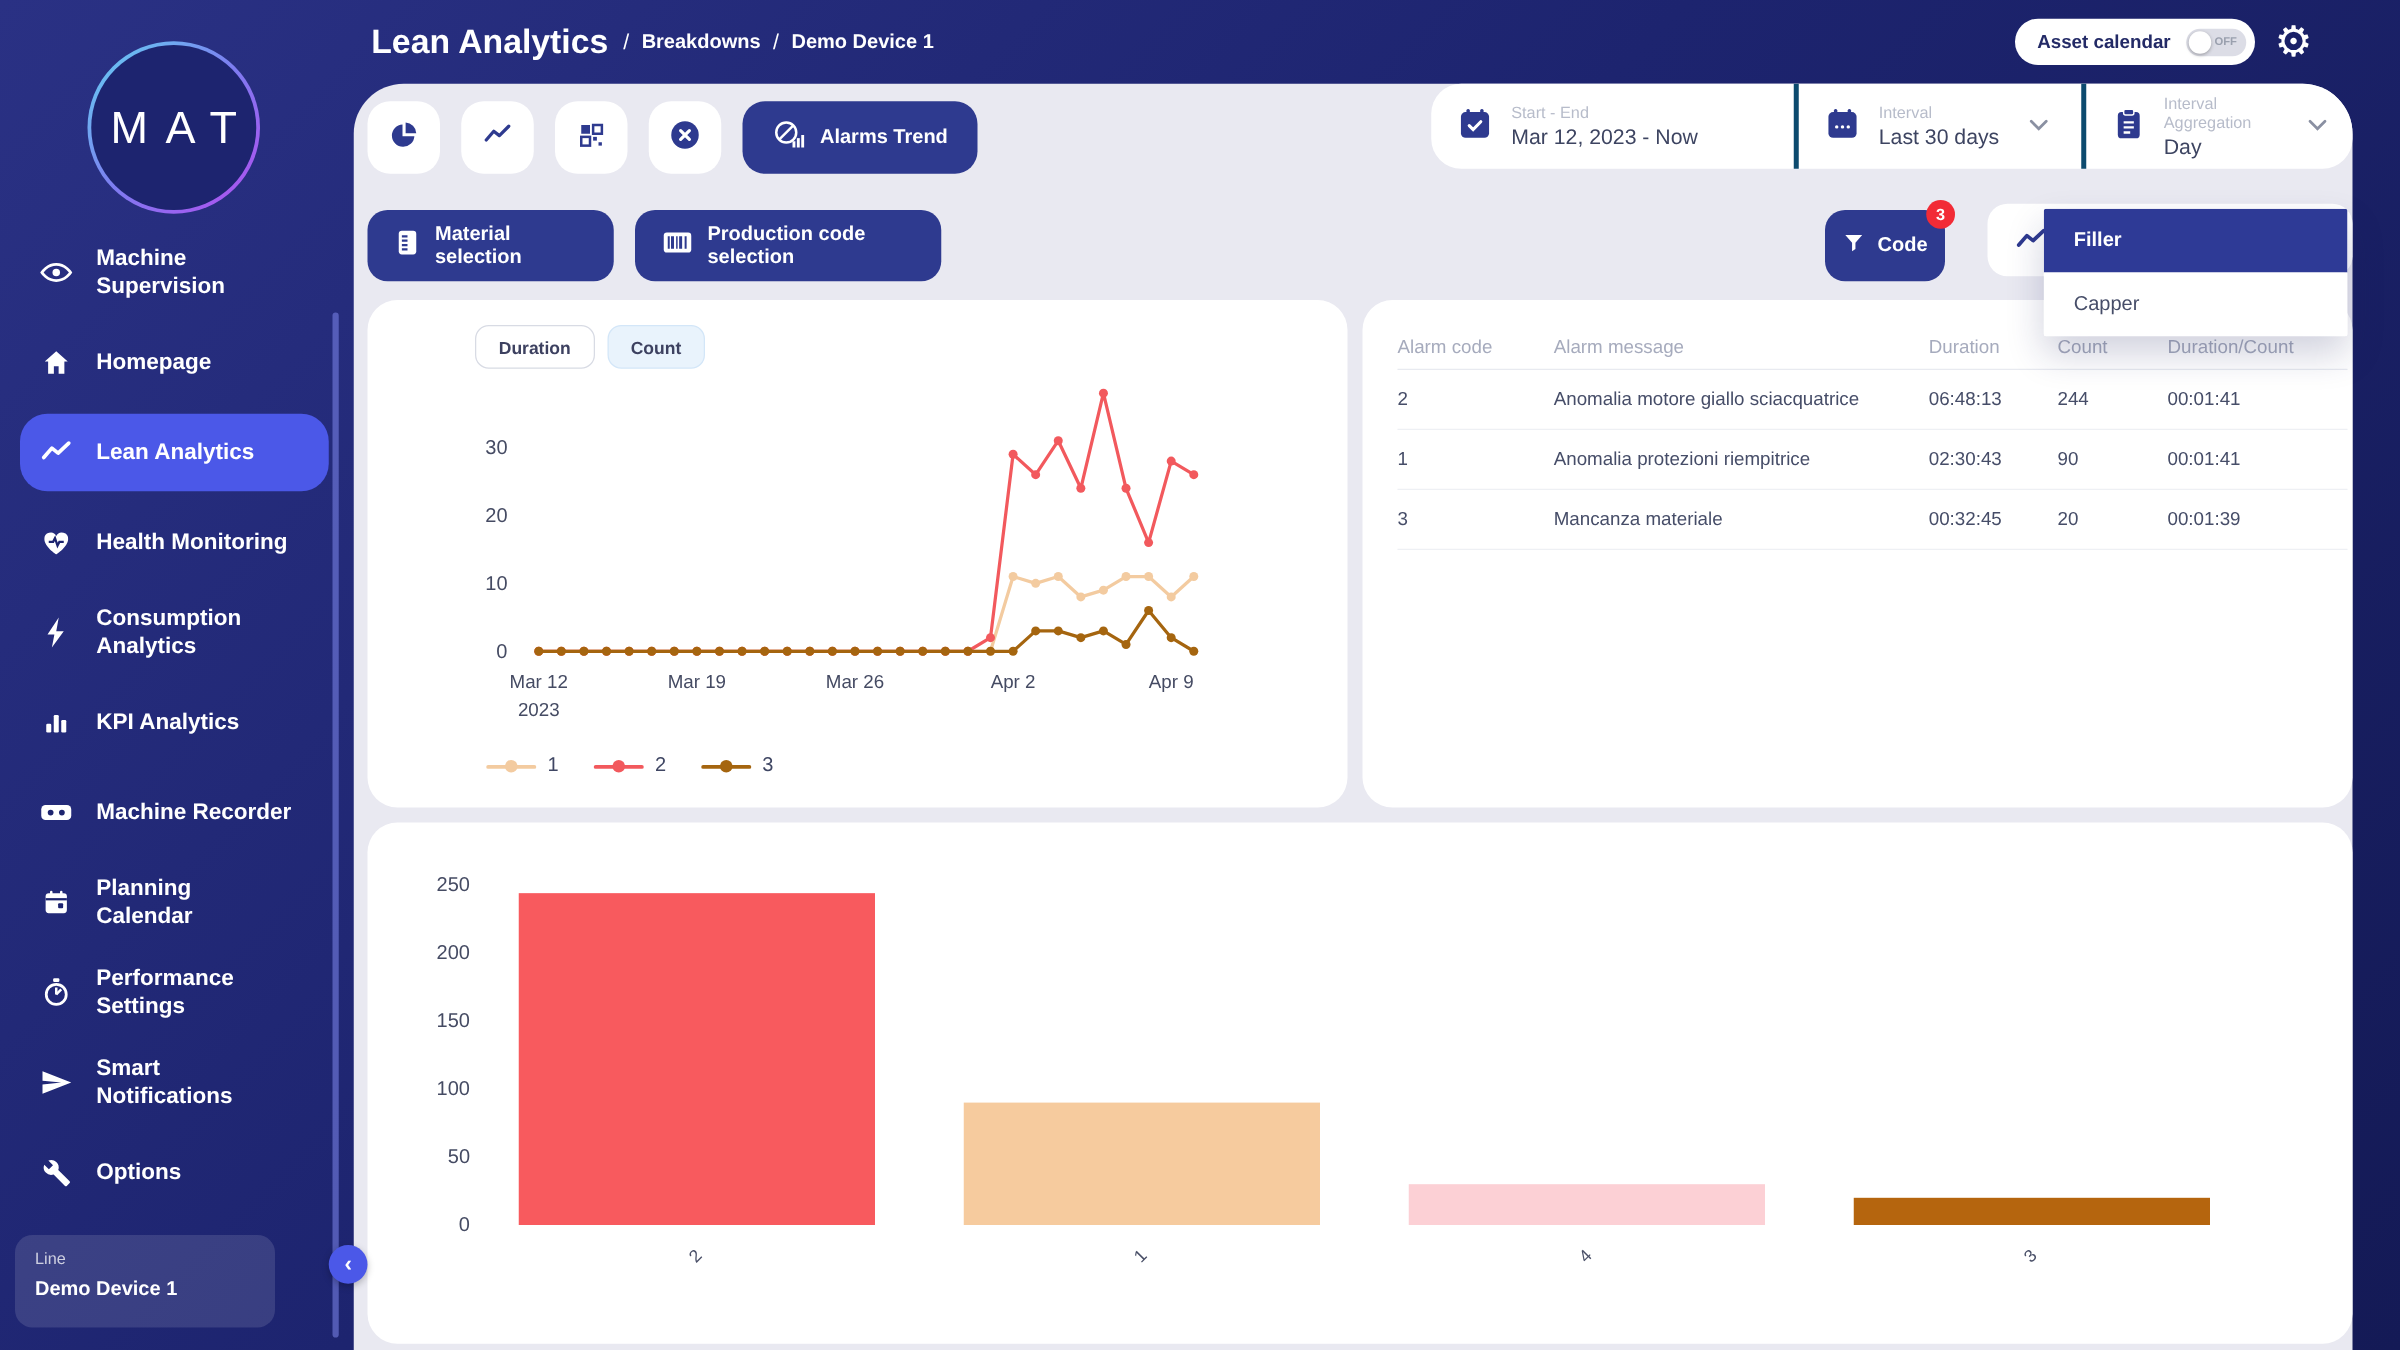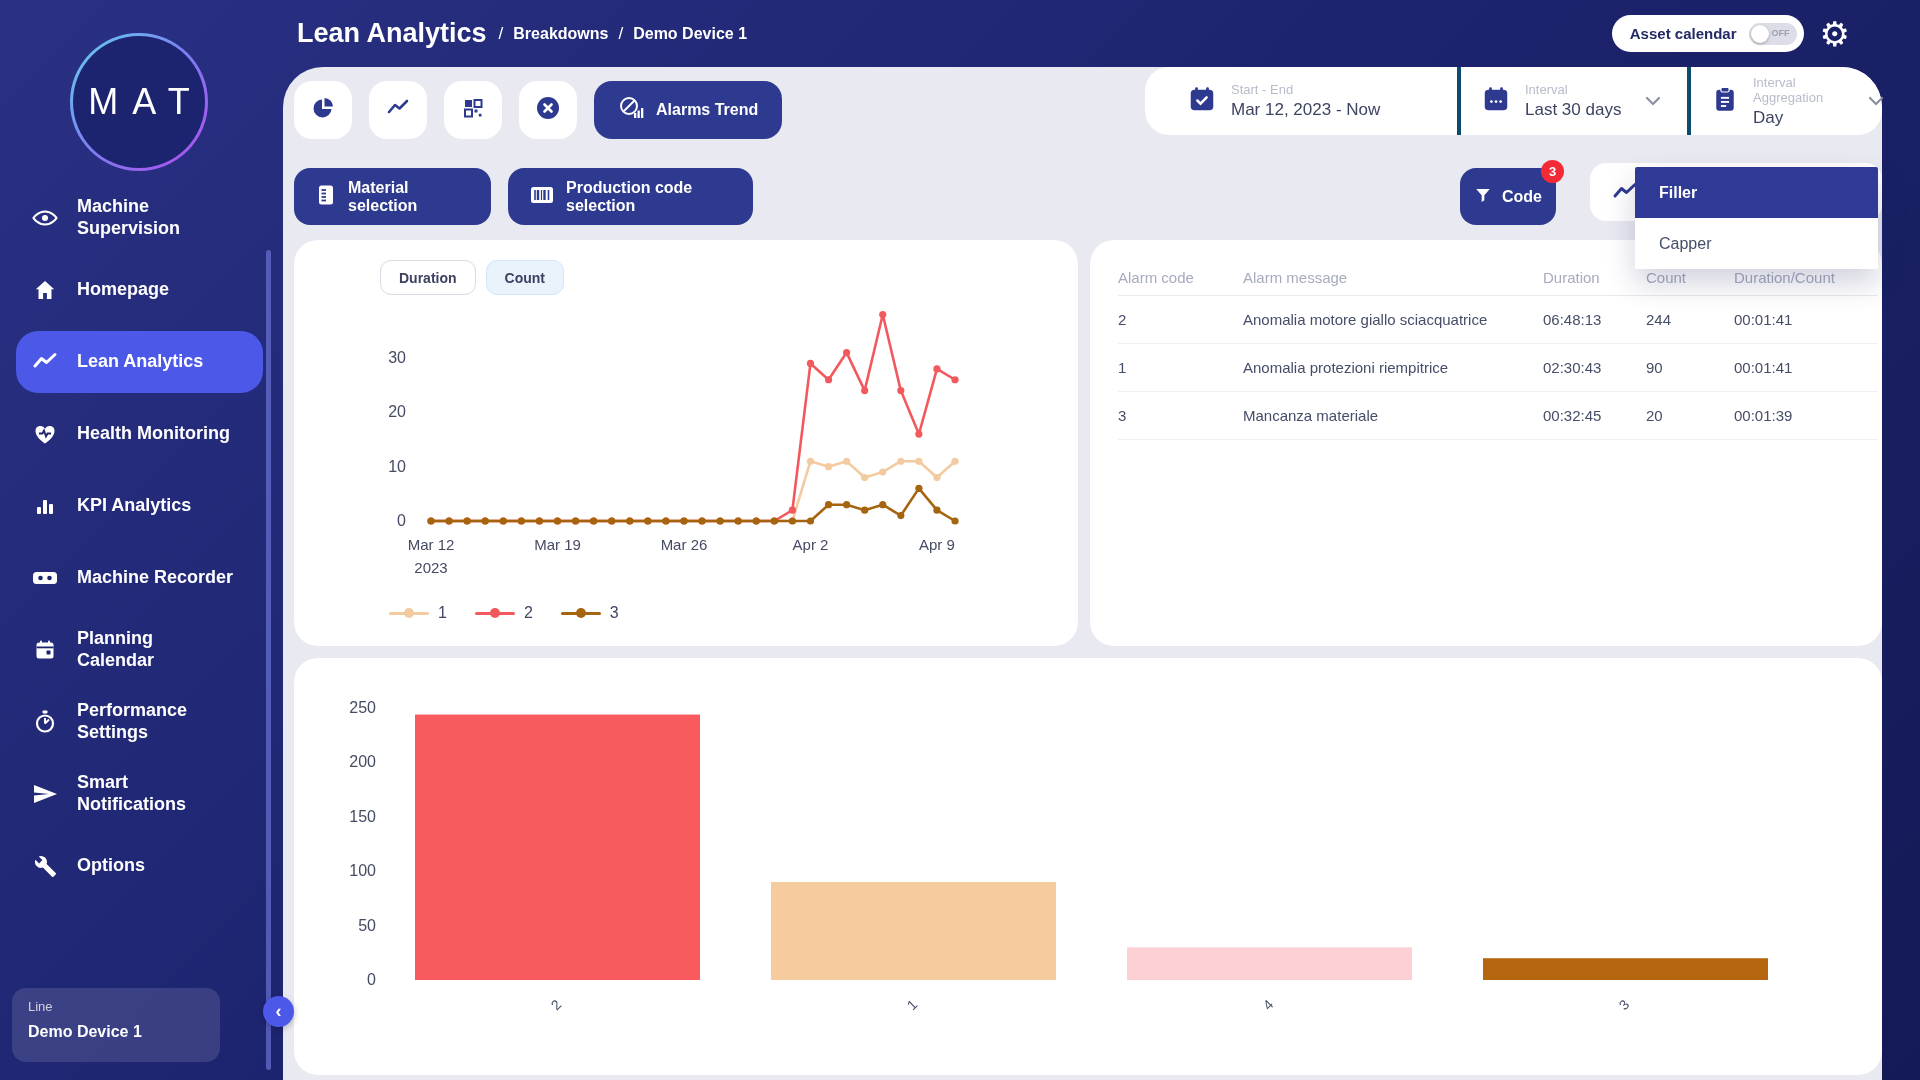--- a/index.html
+++ b/index.html
@@ -53,21 +53,21 @@
   .panel { position:absolute; left:283px; top:67px; width:1599px; height:1013px;
     background:#e9e9f1; border-radius:40px 40px 0 0; }
 
   .icon-btn { position:absolute; top:14px; width:58px; height:58px; border-radius:18px; background:#fff;
     display:flex; align-items:center; justify-content:center; color:#2e3a8f; cursor:pointer; }
   .view-btn { position:absolute; left:311px; top:14px; height:58px; padding:0 24px; border-radius:18px;
     background:#2e3a8f; color:#fff; display:flex; align-items:center; gap:12px;
     font-size:16px; font-weight:700; cursor:pointer; }
 
   .date-card { position:absolute; right:0; top:0; width:737px; height:68px; background:#fff;
-    border-radius:24px 40px 24px 24px; display:flex;padding-left:22px; }
+    border-radius:24px 40px 24px 24px; display:flex; }
   .date-sec { display:flex; align-items:center; padding:0 20px; gap:14px; flex:none; cursor:pointer; }
   .date-sec + .date-sec { border-left:4px solid #0c4a6e; }
   .date-sec .txt { display:flex; flex-direction:column; gap:3px; }
   .date-sec .flabel { font-size:13px; color:#b7bcca; }
   .date-sec .fvalue { font-size:17px; color:#3d4461; font-weight:500; }
   .date-sec .chev { color:#8a90a2; margin-left:10px; }
   .w290{width:290px;} .w230{width:230px;} .w217{width:217px;}
 
   .pill-btn { position:absolute; top:101px; height:57px; border-radius:16px; background:#2e3a8f; color:#fff;
     display:flex; align-items:center; justify-content:center; gap:12px; font-size:16px; font-weight:700;
@@ -156,20 +156,28 @@
         <span class="lbl">Lean Analytics</span>
       </div>
       <div class="nav-item">
         <span class="ic">
             <svg width="26" height="24" viewBox="0 0 26 24">
               <path fill="currentColor" d="M13 21.5S3.5 15.5 3.5 9.2A5 5 0 0 1 13 6.8a5 5 0 0 1 9.5 2.4c0 6.3-9.5 12.3-9.5 12.3z"></path>
               <polyline points="7,11.5 10.5,11.5 12,8.5 14,14.5 15.5,11.5 19,11.5" fill="none" stroke="#1d246f" stroke-width="1.8"></polyline>
             </svg>
           </span>
         <span class="lbl">Health Monitoring</span>
+      </div>
+      <div class="nav-item">
+        <span class="ic">
+            <svg width="20" height="26" viewBox="0 0 20 26">
+              <path fill="currentColor" d="M12 1L3 14.5h5.5L6.5 25l9.5-13h-6z"></path>
+            </svg>
+          </span>
+        <span class="lbl">Consumption Analytics</span>
       </div>
       <div class="nav-item">
         <span class="ic">
             <svg width="24" height="24" viewBox="0 0 24 24">
               <rect x="4" y="13" width="4" height="7" rx="1" fill="currentColor"></rect>
               <rect x="10" y="6" width="4" height="14" rx="1" fill="currentColor"></rect>
               <rect x="16" y="10" width="4" height="10" rx="1" fill="currentColor"></rect>
             </svg>
           </span>
         <span class="lbl">KPI Analytics</span>

